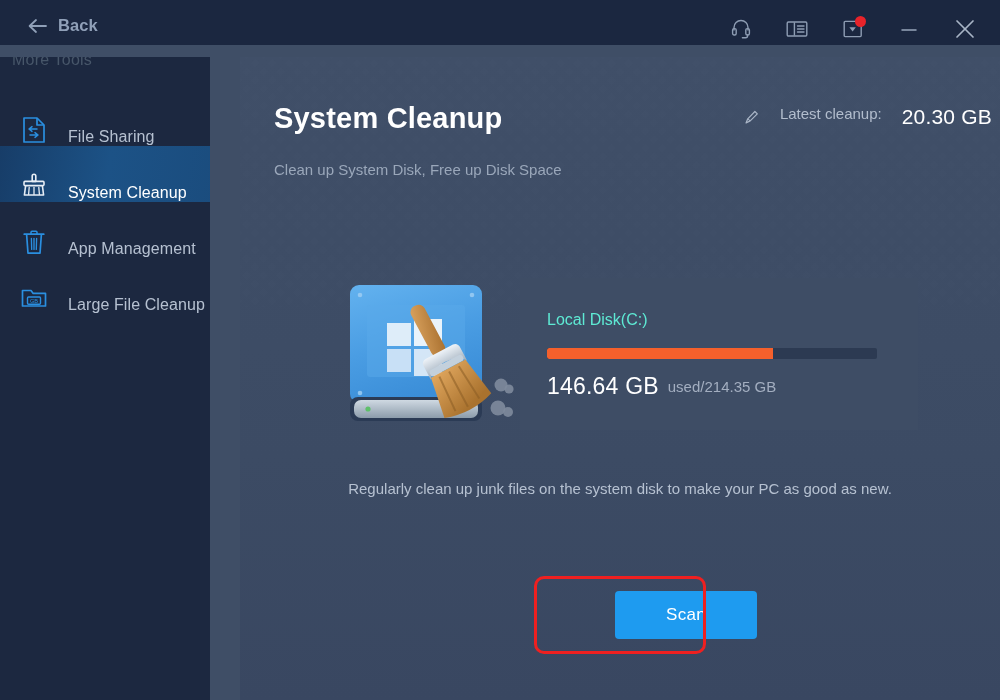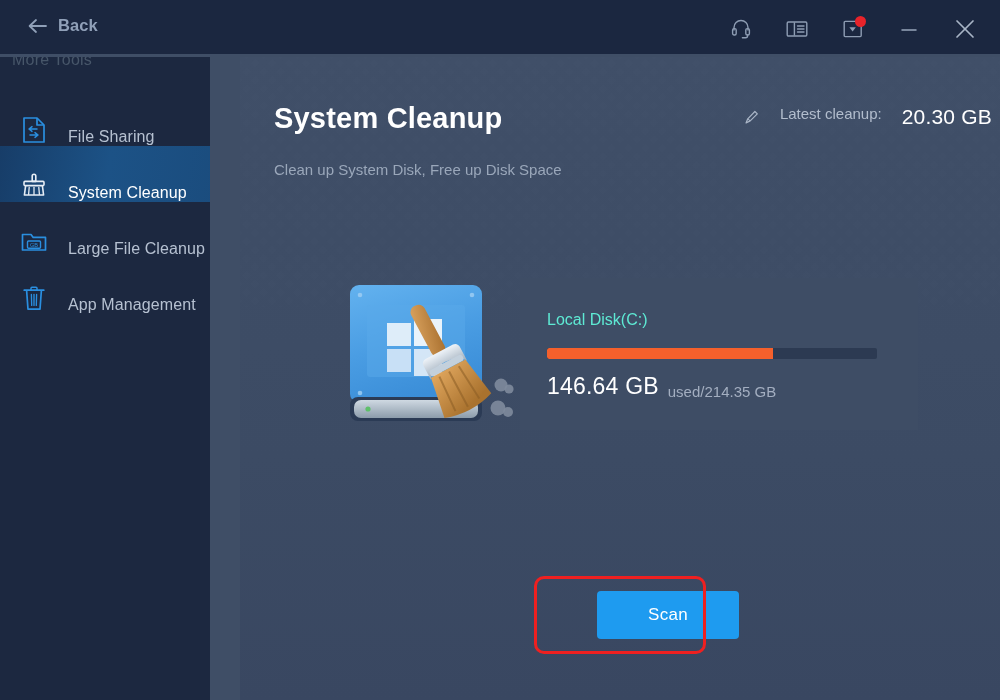--- a/index.html
+++ b/index.html
@@ -17,21 +17,21 @@
     width: 1000px;
     height: 700px;
     background: #3f4e66;
   }
 
   
   .titlebar {
     position: absolute;
     top: 0; left: 0;
     width: 1000px;
-    height: 54px;
+    height: 45px;
     background: #1b2740;
     z-index: 30;
   }
 
   .back-btn {
     position: absolute;
     left: 28px;
     top: 16px;
     display: flex;
     align-items: center;
@@ -234,21 +234,21 @@
   .bar-fill {
     height: 100%;
     background: #f4602c;
     border-radius: 2px 0 0 2px;
   }
   .disk-used-row {
     position: absolute;
     left: 27px;
     top: 95px;
     display: flex;
-    align-items: flex-end;
+    align-items: center;
     gap: 9px;
   }
   .disk-used {
     font-size: 23px;
     color: #ffffff;
     letter-spacing: .2px;
   }
   .disk-total {
     font-size: 15px;
     color: #a3aec0;
@@ -260,21 +260,21 @@
     top: 423px;
     width: 760px;
     text-align: center;
     font-size: 15px;
     color: #b6c1d1;
   }
 
   
   .scan-wrap {
     position: absolute;
-    left: 309px;
+    left: 327px;
     top: 534px;
     width: 142px;
     height: 32px;
     padding-left: 48px;
   }
   .scan-btn {
     width: 142px;
     height: 48px;
     border: none;
     border-radius: 4px;
@@ -382,41 +382,41 @@
             <line x1="9.2" y1="14.4" x2="8.6" y2="21.4" stroke="#e6edf5" stroke-width="1.3" stroke-linecap="round"></line>
             <line x1="14" y1="14.4" x2="14" y2="21.4" stroke="#e6edf5" stroke-width="1.3" stroke-linecap="round"></line>
             <line x1="18.8" y1="14.4" x2="19.4" y2="21.4" stroke="#e6edf5" stroke-width="1.3" stroke-linecap="round"></line>
           </svg>
         </span>
         <span class="nav-label">System Cleanup</span>
       </div>
 
       <div class="nav-item">
         <span class="nav-icon">
-          <svg width="28" height="24" viewBox="0 0 28 24">
-            <path d="M2.5 4.5 H11 L13.2 7.4 H25.5 V20 H2.5 Z" fill="none" stroke="#2a8fe0" stroke-width="1.7" stroke-linejoin="round"></path>
-            <rect x="7.5" y="11" width="13" height="7.2" rx="1" fill="none" stroke="#2a8fe0" stroke-width="1.4"></rect>
-            <text x="14" y="16.6" font-family="Liberation Sans, sans-serif" font-size="5.6" fill="#2a8fe0" text-anchor="middle">GB</text>
-          </svg>
-        </span>
-        <span class="nav-label">Large File Cleanup</span>
-      </div>
-
-      <div class="nav-item">
-        <span class="nav-icon">
           <svg width="24" height="27" viewBox="0 0 24 27">
             <line x1="2.2" y1="5.2" x2="21.8" y2="5.2" stroke="#2a8fe0" stroke-width="1.7" stroke-linecap="round"></line>
             <path d="M9 5.2 V3.2 a1 1 0 0 1 1 -1 h4 a1 1 0 0 1 1 1 V5.2" fill="none" stroke="#2a8fe0" stroke-width="1.5"></path>
             <path d="M4.6 5.2 L6 24.2 H18 L19.4 5.2" fill="none" stroke="#2a8fe0" stroke-width="1.7" stroke-linejoin="round"></path>
             <line x1="9.4" y1="9.4" x2="9.7" y2="20.4" stroke="#2a8fe0" stroke-width="1.35" stroke-linecap="round"></line>
             <line x1="12" y1="9.4" x2="12" y2="20.4" stroke="#2a8fe0" stroke-width="1.35" stroke-linecap="round"></line>
             <line x1="14.6" y1="9.4" x2="14.3" y2="20.4" stroke="#2a8fe0" stroke-width="1.35" stroke-linecap="round"></line>
           </svg>
         </span>
         <span class="nav-label">App Management</span>
+      </div>
+
+      <div class="nav-item">
+        <span class="nav-icon">
+          <svg width="28" height="24" viewBox="0 0 28 24">
+            <path d="M2.5 4.5 H11 L13.2 7.4 H25.5 V20 H2.5 Z" fill="none" stroke="#2a8fe0" stroke-width="1.7" stroke-linejoin="round"></path>
+            <rect x="7.5" y="11" width="13" height="7.2" rx="1" fill="none" stroke="#2a8fe0" stroke-width="1.4"></rect>
+            <text x="14" y="16.6" font-family="Liberation Sans, sans-serif" font-size="5.6" fill="#2a8fe0" text-anchor="middle">GB</text>
+          </svg>
+        </span>
+        <span class="nav-label">Large File Cleanup</span>
       </div>
 
 
     </div>
   </div>
 
   <div class="content">
 
     <div class="page-title">System Cleanup</div>
     <div class="page-sub">Clean up System Disk, Free up Disk Space</div>
@@ -491,20 +491,21 @@
       <div class="disk-name">Local Disk(C:)</div>
       <div class="bar-track">
         <div class="bar-fill" id="barFill" style="width: 68.4%;"></div>
       </div>
       <div class="disk-used-row">
         <span class="disk-used">146.64 GB</span>
         <span class="disk-total">used/214.35 GB</span>
       </div>
     </div>
 
+    <div class="desc">Regularly clean up junk files on the system disk to make your PC as good as new.</div>
 
     <div class="scan-wrap">
       <button class="scan-btn">Scan</button>
     </div>
     <div class="scan-highlight"></div>
 
   </div>
 </div>
 
 </body></html>

